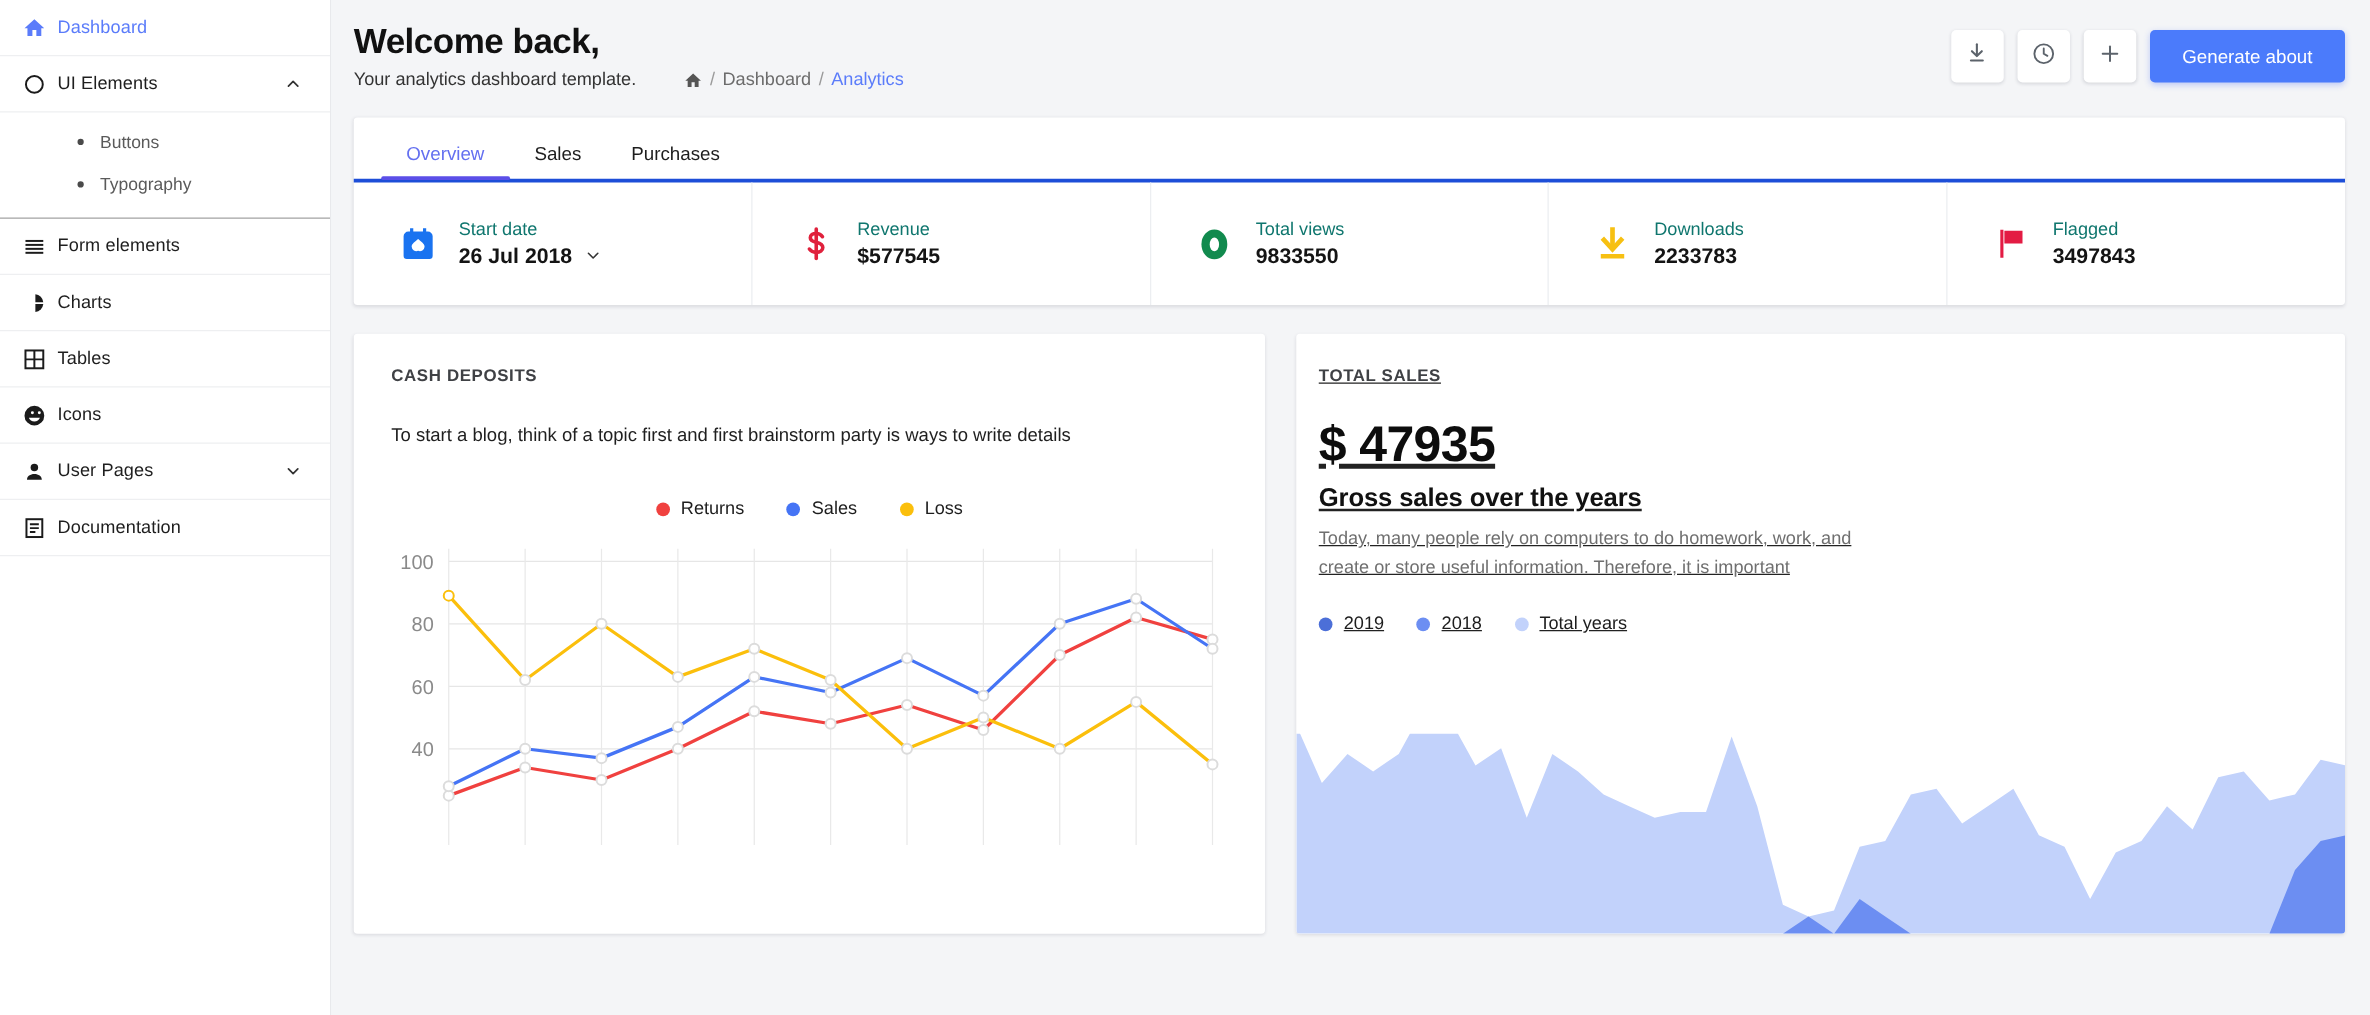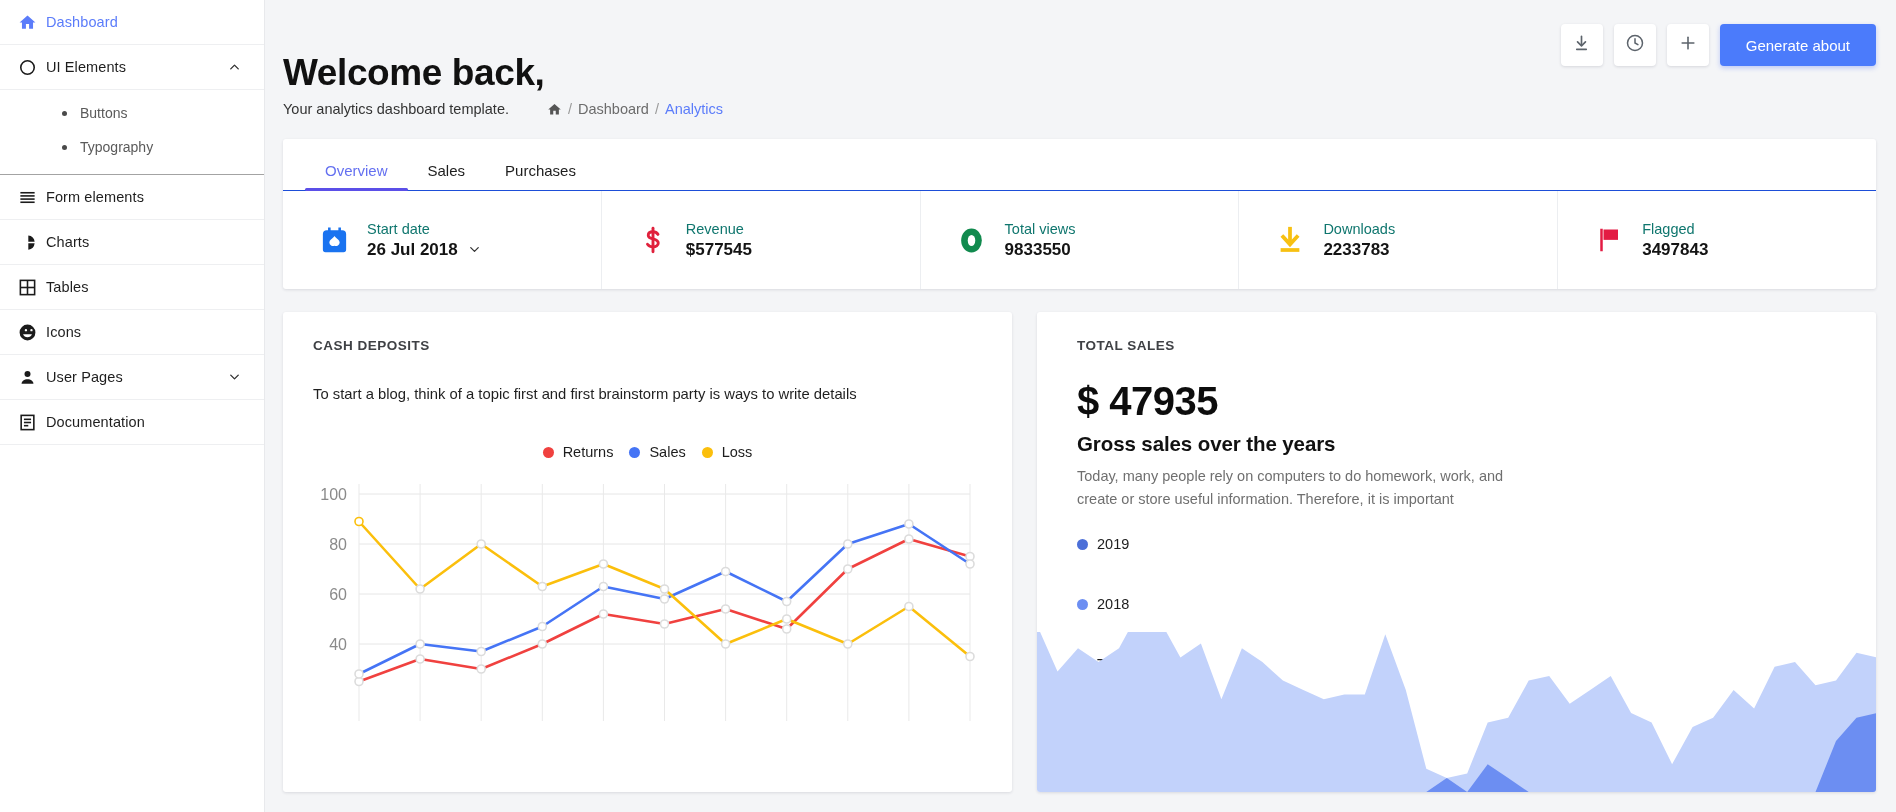--- a/index.html
+++ b/index.html
@@ -42,22 +42,22 @@
   .sub-label { font-size:14px; color:#5a5a5a; }
 
   
   .main { flex:1; height:812px; overflow:hidden; background:#f4f5f7; position:relative; }
 
   .page-head {
     display:flex; align-items:flex-start; justify-content:space-between;
     padding:16px 20px 0 18px;
   }
   .welcome {
-    font-size:37px; font-weight:700; letter-spacing:-.4px;
-    color:#111; line-height:1.22;margin-top:34px;
+    font-size:28px; font-weight:700; letter-spacing:-.4px;
+    color:#111; line-height:1.22;
   }
   .sub-row { display:flex; align-items:center; margin-top:6px; }
   .subtitle { font-size:14.5px; color:#333; }
   .breadcrumb { display:flex; align-items:center; margin-left:38px; font-size:14.5px; color:#6c6c6c; gap:6px; }
   .bc-home { display:flex; color:#555; }
   .bc-sep { color:#9a9a9a; }
   .bc-link { color:#5b7cfa; }
   .bc-plain { color:#6c6c6c; }
 
   .head-actions { display:flex; align-items:center; gap:11px; padding-top:8px; }
@@ -72,21 +72,21 @@
     background:#4b7bfb; color:#fff; font-size:15px;
     display:flex; align-items:center; justify-content:center;
     box-shadow:0 2px 5px rgba(60,100,245,.3);
     cursor:pointer; white-space:nowrap; border:none;
     font-family:"Liberation Sans", sans-serif;
   }
 
   
   .card { background:#fff; border-radius:3px; box-shadow:0 1px 3px rgba(30,35,60,.12); }
   .stats-card { margin:22px 20px 0 18px; }
-  .tabs { display:flex; height:52px; align-items:flex-end; padding-left:22px; border-bottom:1px solid #1d4ed8; }
+  .tabs { display:flex; height:52px; align-items:flex-end; padding-left:22px; border-bottom:3px solid #1d4ed8; }
   .tab {
     font-size:15px; color:#1d1d1d; padding:0 20px 11px 20px;
     cursor:pointer; position:relative;
   }
   .tab.active { color:#6470f0; }
   .tab.active:after {
     content:""; position:absolute; left:0; right:0; bottom:-1px;
     height:3px; background:#5b4fe8; border-radius:2px;
   }
   .stats-row { display:flex; height:98px; }
@@ -96,37 +96,37 @@
   }
   .stat:last-child { border-right:none; }
   .stat-icon { width:34px; min-width:34px; display:flex; align-items:center; justify-content:center; }
   .stat-label { font-size:14.5px; color:#0f766e; margin-bottom:3px; }
   .stat-value { font-size:17px; font-weight:700; color:#141414; display:flex; align-items:center; gap:9px; }
   .stat-caret { display:flex; color:#333; }
 
   
   .lower { display:flex; gap:25px; padding:23px 20px 0 18px; }
   .cash-card { flex:0 0 729px; height:480px; padding:26px 30px 0 30px; overflow:hidden; position:relative; }
-  .sales-card { flex:1; height:480px; padding:26px 30px 0 40px; overflow:hidden; position:relative; }
+  .sales-card { flex:1; height:480px; padding:26px 30px 0 18px; overflow:hidden; position:relative;text-decoration:underline; }
   .card-kicker {
     font-size:13.5px; font-weight:700; letter-spacing:.5px;
     color:#3f4145; text-transform:uppercase;
   }
   .cash-desc { font-size:14.8px; color:#1f1f1f; margin-top:33px; }
 
-  .chart-legend { display:flex; justify-content:center; gap:16px; margin-top:42px; }
+  .chart-legend { display:flex; justify-content:center; gap:34px; margin-top:42px; }
   .legend-item { display:flex; align-items:center; gap:9px; font-size:14.5px; color:#1d1d1d; }
   .legend-dot { width:11px; height:11px; border-radius:50%; }
 
   .linechart-wrap { position:relative; margin-top:12px; margin-left:-6px; }
 
   .sales-amount { font-size:40px; font-weight:700; letter-spacing:-.5px; color:#0d0d0d; margin-top:26px; line-height:1.1; }
   .sales-sub { font-size:20.5px; font-weight:700; color:#111; margin-top:9px; letter-spacing:-.1px; }
   .sales-desc { font-size:14.5px; color:#6f6f6f; line-height:1.55; margin-top:9px; max-width:440px; }
-  .sales-legend { display:flex; gap:44px; margin-top:26px;flex-direction:column; }
+  .sales-legend { display:flex; gap:26px; margin-top:26px; }
   .area-wrap { position:absolute; left:0; right:0; bottom:0; height:160px; }
 </style>
 </head>
 <body>
 
 <div class="app">
 
   <aside class="sidebar">
 
     <div class="nav-item active">

